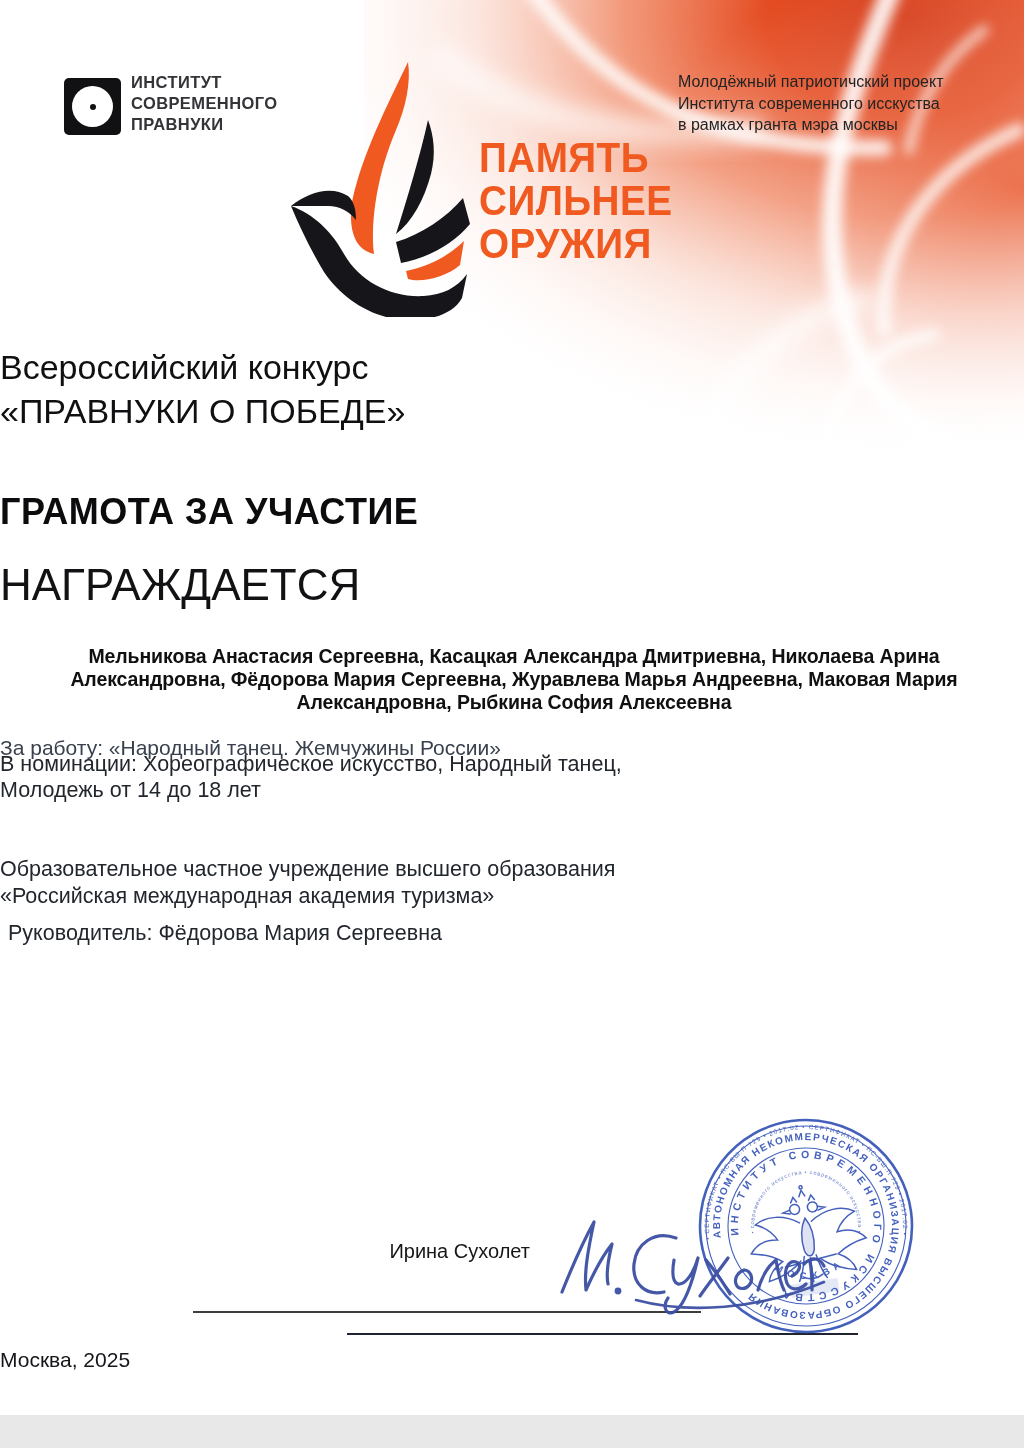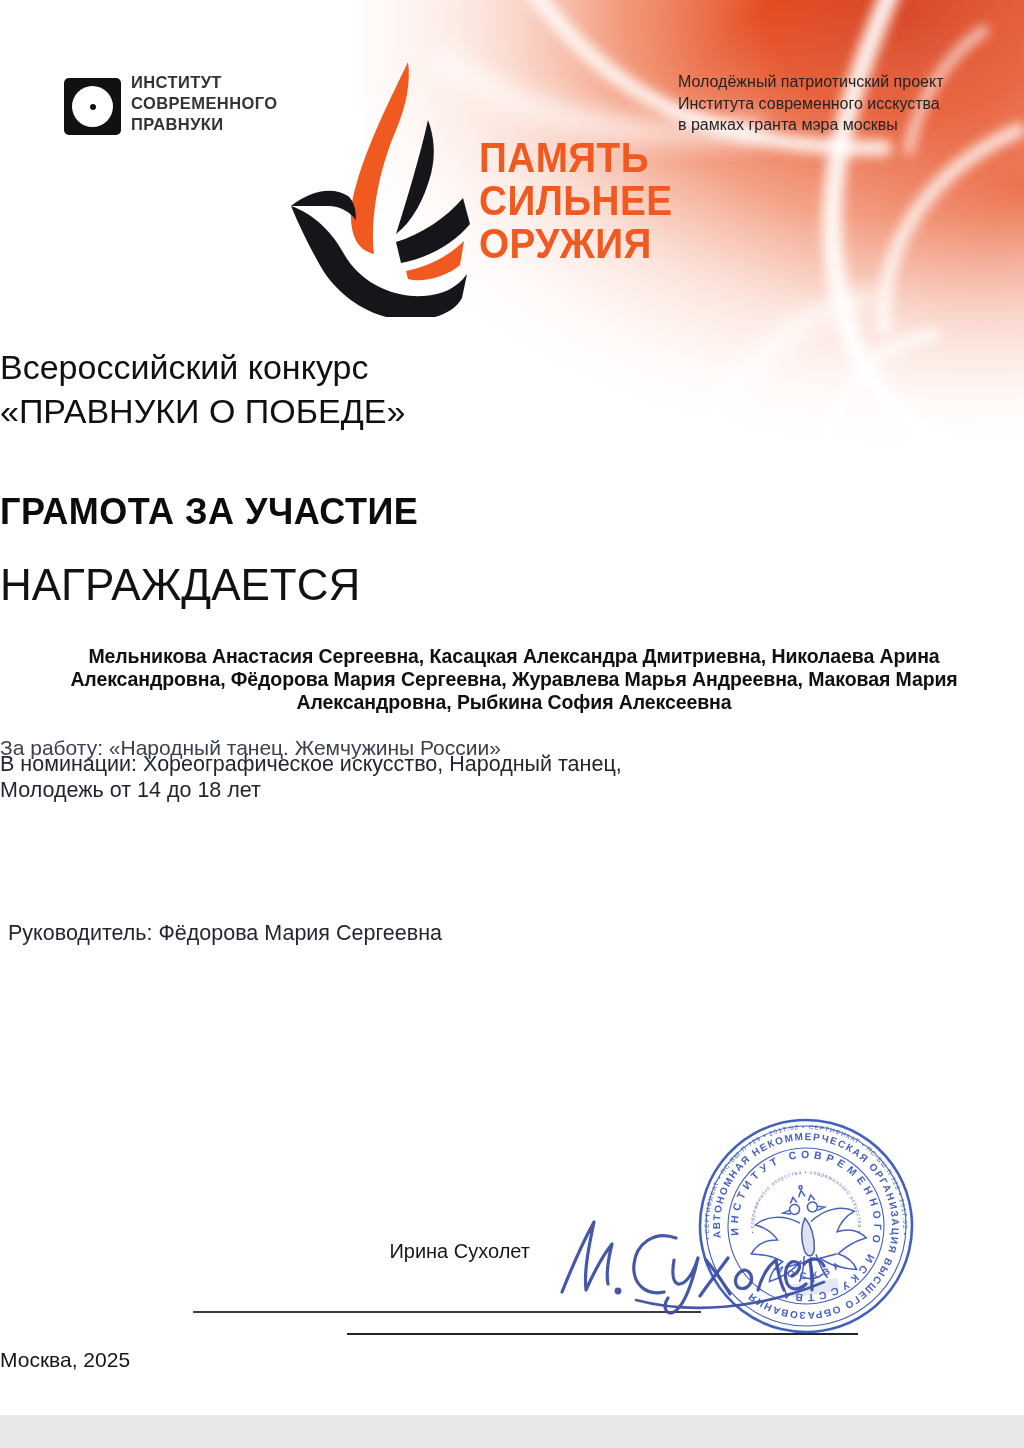--- a/index.html
+++ b/index.html
@@ -130,20 +130,22 @@
   <div class="abs recipients">Мельникова Анастасия Сергеевна, Касацкая Александра Дмитриевна, Николаева Арина Александровна, Фёдорова Мария Сергеевна, Журавлева Марья Андреевна, Маковая Мария Александровна, Рыбкина София Алексеевна</div>
 
   <div class="abs center work">За работу: «Народный танец. Жемчужины России»</div>
 
   <div class="abs center nomin">
     <div>В номинации: Хореографическое искусство, Народный танец,</div>
     <div>Молодежь от 14 до 18 лет</div>
   </div>
 
   <div class="abs center org">
+    <div>Образовательное частное учреждение высшего образования</div>
+    <div>«Российская международная академия туризма»</div>
   </div>
 
   <div class="abs center superv">Руководитель: Фёдорова Мария Сергеевна</div>
 
   <div class="abs rector">
     <div>Ирина Сухолет</div>
   </div>
 
   <div class="abs sig-line1"></div>
   <div class="abs sig-line2"></div>

